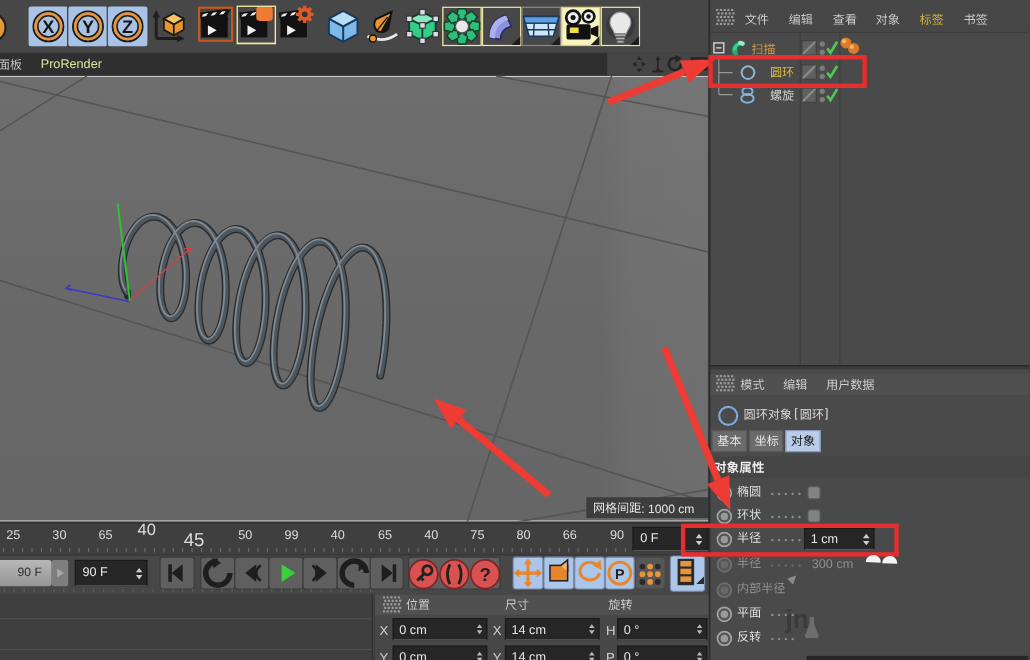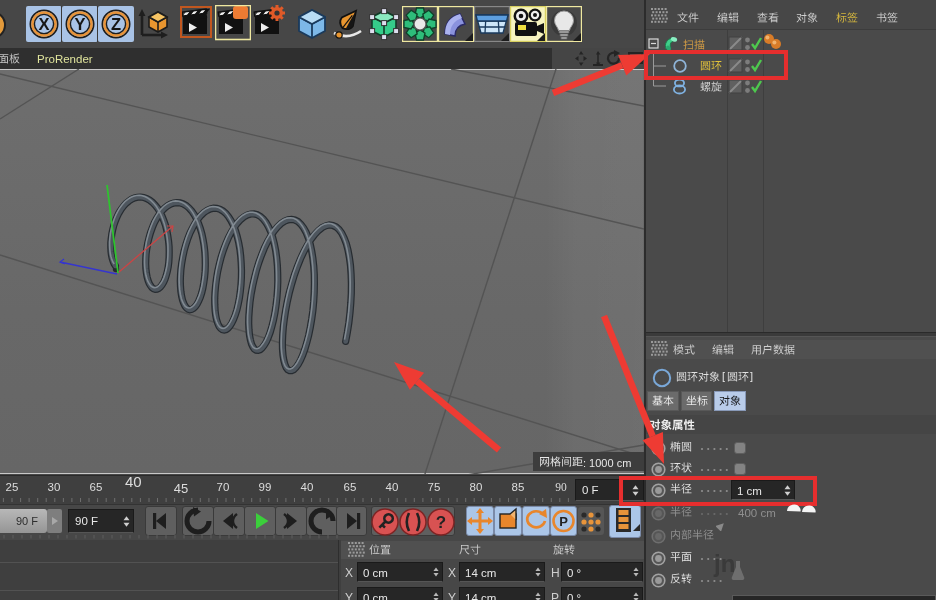--- a/index.html
+++ b/index.html
@@ -517,21 +517,21 @@
         <path d="M1.6 1C2.1 1.8 2.7 2.9 2.9 3.5L3.7 3.2C3.5 2.5 2.9 1.5 2.4 0.7ZM8.6 0.7C8.2 1.5 7.7 2.6 7.2 3.2L7.9 3.5C8.4 2.9 9 1.9 9.4 1ZM5 0.4V4H1.3V4.8H5V6.6H0.6V7.4H5V10.5H5.9V7.4H10.4V6.6H5.9V4.8H9.8V4H5.9V0.4Z M13.8 0.5C13.4 1.2 12.4 2.2 11.5 2.7C11.7 2.9 11.9 3.2 12 3.4C12.9 2.8 14 1.7 14.6 0.8ZM15.2 1V1.8H19.4C18.3 3.2 16.3 4.4 14.4 5C14.6 5.2 14.8 5.5 14.9 5.7C16 5.3 17.1 4.8 18.1 4.1C19.2 4.6 20.4 5.2 21.1 5.7L21.5 5C20.9 4.6 19.8 4 18.8 3.6C19.6 2.9 20.3 2.2 20.8 1.3L20.2 1L20 1ZM15.2 6V6.8H17.6V9.5H14.5V10.3H21.5V9.5H18.5V6.8H20.9V6ZM14 2.9C13.4 4 12.4 5.2 11.4 5.9C11.5 6.1 11.8 6.5 11.8 6.7C12.2 6.4 12.6 6 13 5.6V10.6H13.8V4.6C14.2 4.1 14.5 3.7 14.8 3.2Z" fill="#8f8f8f"></path>
       </svg>
     </div>
 <svg width="34" height="5" viewBox="0 0 34 5" style="position:absolute;left:700px;top:512px;">
       <circle cx="2.0" cy="2" r="1.1" fill="#6a6a6a"></circle>
       <circle cx="8.2" cy="2" r="1.1" fill="#6a6a6a"></circle>
       <circle cx="14.4" cy="2" r="1.1" fill="#6a6a6a"></circle>
       <circle cx="20.6" cy="2" r="1.1" fill="#6a6a6a"></circle>
       <circle cx="26.8" cy="2" r="1.1" fill="#6a6a6a"></circle>
     </svg>
-<div style="position:absolute;left:738px;top:508px;font-family:'Liberation Sans', sans-serif;font-size:11.5px;color:#8f8f8f;font-weight:400;letter-spacing:0px;white-space:nowrap;line-height:1;">400 cm</div>
+<div style="position:absolute;left:738px;top:508px;font-family:'Liberation Sans', sans-serif;font-size:11.5px;color:#8f8f8f;font-weight:400;letter-spacing:0px;white-space:nowrap;line-height:1;">300 cm</div>
 <svg width="15" height="15" viewBox="0 0 15 15" style="position:absolute;left:651px;top:528.5px;">
       <circle cx="7.5" cy="7.5" r="6.3" fill="#565656" stroke="#6e6e6e" stroke-width="1.6"></circle>
       <circle cx="7.5" cy="7.5" r="3.4" fill="#686868"></circle>
     </svg>
 <div style="position:absolute;left:670px;top:529px;">
       <svg width="44" height="14" viewBox="0 0 44 14" style="display:block;overflow:visible">
         <path d="M1.1 2.3V10.6H1.9V3.1H5.1C5 4.6 4.6 6.4 2.2 7.7C2.4 7.9 2.7 8.2 2.8 8.3C4.3 7.5 5.1 6.4 5.5 5.4C6.5 6.3 7.6 7.4 8.2 8.2L8.8 7.7C8.2 6.8 6.8 5.5 5.7 4.6C5.8 4.1 5.9 3.6 5.9 3.1H9.1V9.5C9.1 9.7 9.1 9.7 8.8 9.7C8.6 9.7 7.9 9.7 7.1 9.7C7.2 9.9 7.3 10.3 7.4 10.5C8.4 10.5 9.1 10.5 9.4 10.4C9.8 10.3 9.9 10 9.9 9.5V2.3H5.9V0.4H5.1V2.3Z M12.6 2.8C12.8 3.4 13.1 4.2 13.2 4.7L14 4.5C13.9 3.9 13.6 3.2 13.3 2.6ZM17.9 1V10.5H18.6V1.8H20.4C20.1 2.7 19.7 3.8 19.3 4.8C20.3 5.7 20.5 6.6 20.5 7.2C20.5 7.6 20.5 8 20.2 8.1C20.1 8.2 20 8.2 19.8 8.2C19.6 8.2 19.3 8.2 18.9 8.2C19.1 8.4 19.2 8.8 19.2 9C19.5 9 19.8 9 20.1 9C20.4 8.9 20.6 8.9 20.8 8.7C21.2 8.5 21.3 8 21.3 7.3C21.3 6.6 21.1 5.7 20.1 4.7C20.5 3.6 21 2.4 21.4 1.4L20.9 1L20.7 1ZM13.7 0.6C13.9 0.9 14.1 1.4 14.2 1.7H11.9V2.5H17.1V1.7H15C14.9 1.4 14.7 0.8 14.5 0.4ZM15.8 2.6C15.6 3.2 15.3 4.1 15 4.7H11.6V5.5H17.3V4.7H15.8C16 4.1 16.3 3.4 16.6 2.7ZM12.2 6.5V10.5H13V10H16V10.4H16.8V6.5ZM13 9.2V7.2H16V9.2Z M23.6 1C24.1 1.8 24.7 2.9 24.9 3.5L25.7 3.2C25.5 2.5 24.9 1.5 24.4 0.7ZM30.6 0.7C30.2 1.5 29.7 2.6 29.2 3.2L29.9 3.5C30.4 2.9 31 1.9 31.4 1ZM27 0.4V4H23.3V4.8H27V6.6H22.6V7.4H27V10.5H27.9V7.4H32.4V6.6H27.9V4.8H31.8V4H27.9V0.4Z M35.8 0.5C35.4 1.2 34.4 2.2 33.5 2.7C33.7 2.9 33.9 3.2 34 3.4C34.9 2.8 36 1.7 36.6 0.8ZM37.2 1V1.8H41.4C40.3 3.2 38.3 4.4 36.4 5C36.6 5.2 36.8 5.5 36.9 5.7C38 5.3 39.1 4.8 40.1 4.1C41.2 4.6 42.4 5.2 43.1 5.7L43.5 5C42.9 4.6 41.8 4 40.8 3.6C41.6 2.9 42.3 2.2 42.8 1.3L42.2 1L42 1ZM37.2 6V6.8H39.6V9.5H36.5V10.3H43.5V9.5H40.5V6.8H42.9V6ZM36 2.9C35.4 4 34.4 5.2 33.4 5.9C33.5 6.1 33.8 6.5 33.8 6.7C34.2 6.4 34.6 6 35 5.6V10.6H35.8V4.6C36.2 4.1 36.5 3.7 36.8 3.2Z" fill="#8f8f8f"></path>
       </svg>
     </div>
 <svg width="15" height="15" viewBox="0 0 15 15" style="position:absolute;left:651px;top:550.5px;">
@@ -570,30 +570,30 @@
 <div style="position:absolute;left:714px;top:552px;font-family:'Liberation Sans', sans-serif;font-size:24px;color:#3a3a3a;font-weight:700;letter-spacing:0px;white-space:nowrap;line-height:1;">jn</div>
 <svg width="14" height="20" viewBox="0 0 14 20" style="position:absolute;left:731px;top:560px;">
 <path d="M5 1 h4 v6 l4 10 a2 2 0 0 1 -2 3 h-8 a2 2 0 0 1 -2 -3 l4 -10 Z" fill="#6e6e6e"></path>
     </svg>
 <div style="position:absolute;left:732px;top:595px;width:204px;height:5px;background:#262626;border:1px solid #5a5a5a;border-bottom:none;box-sizing:border-box;"></div>
 <div style="position:absolute;left:0;top:475px;width:644px;height:29px;background:#3f3f3f;border-top:1px solid #2a2a2a;box-sizing:border-box;"></div>
 <div style="position:absolute;left:-2px;top:481px;width:28px;text-align:center;font-family:'Liberation Sans';font-size:11.5px;color:#dcdcdc;">25</div>
 <div style="position:absolute;left:40px;top:481px;width:28px;text-align:center;font-family:'Liberation Sans';font-size:11.5px;color:#dcdcdc;">30</div>
 <div style="position:absolute;left:82px;top:481px;width:28px;text-align:center;font-family:'Liberation Sans';font-size:11.5px;color:#dcdcdc;">65</div>
 <div style="position:absolute;left:125px;top:473px;width:28px;text-align:left;font-family:'Liberation Sans';font-size:15px;color:#dcdcdc;">40</div>
-<div style="position:absolute;left:167px;top:481px;width:28px;text-align:center;font-family:'Liberation Sans';font-size:13px;color:#dcdcdc;">45</div>
-<div style="position:absolute;left:209px;top:481px;width:28px;text-align:center;font-family:'Liberation Sans';font-size:11.5px;color:#dcdcdc;">70</div>
+<div style="position:absolute;left:167px;top:481px;width:28px;text-align:left;font-family:'Liberation Sans';font-size:17px;color:#dcdcdc;">45</div>
+<div style="position:absolute;left:209px;top:481px;width:28px;text-align:center;font-family:'Liberation Sans';font-size:11.5px;color:#dcdcdc;">50</div>
 <div style="position:absolute;left:251px;top:481px;width:28px;text-align:center;font-family:'Liberation Sans';font-size:11.5px;color:#dcdcdc;">99</div>
 <div style="position:absolute;left:293px;top:481px;width:28px;text-align:center;font-family:'Liberation Sans';font-size:11.5px;color:#dcdcdc;">40</div>
 <div style="position:absolute;left:336px;top:481px;width:28px;text-align:center;font-family:'Liberation Sans';font-size:11.5px;color:#dcdcdc;">65</div>
 <div style="position:absolute;left:378px;top:481px;width:28px;text-align:center;font-family:'Liberation Sans';font-size:11.5px;color:#dcdcdc;">40</div>
 <div style="position:absolute;left:420px;top:481px;width:28px;text-align:center;font-family:'Liberation Sans';font-size:11.5px;color:#dcdcdc;">75</div>
 <div style="position:absolute;left:462px;top:481px;width:28px;text-align:center;font-family:'Liberation Sans';font-size:11.5px;color:#dcdcdc;">80</div>
-<div style="position:absolute;left:504px;top:481px;width:28px;text-align:center;font-family:'Liberation Sans';font-size:11.5px;color:#dcdcdc;">85</div>
-<div style="position:absolute;left:547px;top:481px;width:28px;text-align:center;font-family:Liberation Serif, serif;font-size:11.5px;color:#dcdcdc;">90</div>
+<div style="position:absolute;left:504px;top:481px;width:28px;text-align:center;font-family:'Liberation Sans';font-size:11.5px;color:#dcdcdc;">66</div>
+<div style="position:absolute;left:547px;top:481px;width:28px;text-align:center;font-family:Liberation Sans, sans-serif;font-size:11.5px;color:#dcdcdc;">90</div>
 <svg width="575" height="5" viewBox="0 0 575 5" style="position:absolute;left:0;top:498px;">
       <line x1="-5.1" y1="0" x2="-5.1" y2="4" stroke="#6e6e6e" stroke-width="1"></line>
       <line x1="3.4" y1="0" x2="3.4" y2="4" stroke="#6e6e6e" stroke-width="1"></line>
       <line x1="12.0" y1="0" x2="12.0" y2="4" stroke="#6e6e6e" stroke-width="1"></line>
       <line x1="20.6" y1="0" x2="20.6" y2="4" stroke="#6e6e6e" stroke-width="1"></line>
       <line x1="29.1" y1="0" x2="29.1" y2="4" stroke="#6e6e6e" stroke-width="1"></line>
       <line x1="37.7" y1="0" x2="37.7" y2="4" stroke="#6e6e6e" stroke-width="1"></line>
       <line x1="46.2" y1="0" x2="46.2" y2="4" stroke="#6e6e6e" stroke-width="1"></line>
       <line x1="54.8" y1="0" x2="54.8" y2="4" stroke="#6e6e6e" stroke-width="1"></line>
       <line x1="63.4" y1="0" x2="63.4" y2="4" stroke="#6e6e6e" stroke-width="1"></line>

